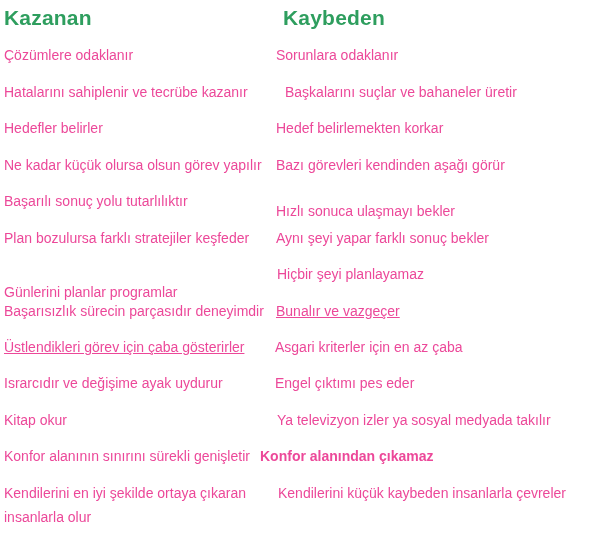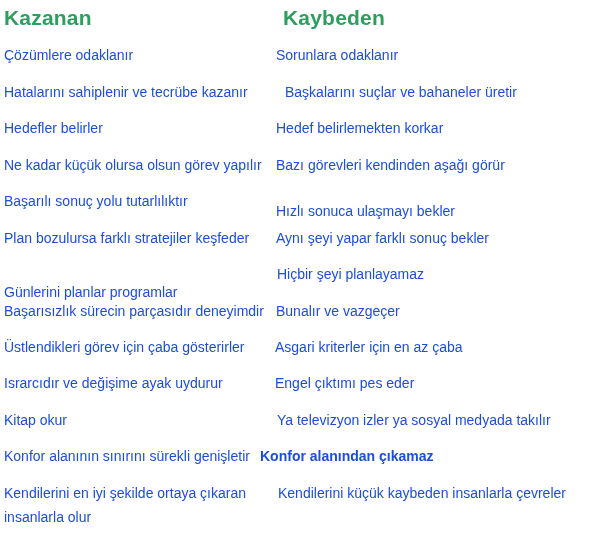--- a/index.html
+++ b/index.html
@@ -20,21 +20,21 @@
       font-size: 21px;
       font-weight: bold;
       color: #2e9e5e;
       letter-spacing: 0.2px;
     }
     .h-left { left: 4px; }
     .h-right { left: 283px; }
     .cell {
       position: absolute;
       font-size: 14px;
-      color: #1d4ed8;
+      color: #ec4899;
       line-height: 24px;
       white-space: nowrap;
     }
     .cell.wrap {
       white-space: normal;
       width: 265px;
     }
   </style>
 </head>
 <body>
@@ -58,23 +58,23 @@
   <div class="cell" style="left:4px; top:189px;">Başarılı sonuç yolu tutarlılıktır</div>
   <div class="cell" style="left:276px; top:189px;margin-top:10px;">Hızlı sonuca ulaşmayı bekler</div>
 
   <div class="cell" style="left:4px; top:226px;">Plan bozulursa farklı stratejiler keşfeder</div>
   <div class="cell" style="left:276px; top:226px;">Aynı şeyi yapar farklı sonuç bekler</div>
 
   <div class="cell" style="left:4px; top:280px;">Günlerini planlar programlar</div>
   <div class="cell" style="left:277px; top:262px;">Hiçbir şeyi planlayamaz</div>
 
   <div class="cell" style="left:4px; top:299px;">Başarısızlık sürecin parçasıdır deneyimdir</div>
-  <div class="cell" style="left:276px; top:299px;">Bunalır ve vazgeçer</div>
+  <div class="cell" style="left:276px; top:299px;text-decoration:underline;">Bunalır ve vazgeçer</div>
 
-  <div class="cell" style="left:4px; top:335px;">Üstlendikleri görev için çaba gösterirler</div>
+  <div class="cell" style="left:4px; top:335px;text-decoration:underline;">Üstlendikleri görev için çaba gösterirler</div>
   <div class="cell" style="left:275px; top:335px;">Asgari kriterler için en az çaba</div>
 
   <div class="cell" style="left:4px; top:371px;">Israrcıdır ve değişime ayak uydurur</div>
   <div class="cell" style="left:275px; top:371px;">Engel çıktımı pes eder</div>
 
   <div class="cell" style="left:4px; top:408px;">Kitap okur</div>
   <div class="cell" style="left:277px; top:408px;">Ya televizyon izler ya sosyal medyada takılır</div>
 
   <div class="cell" style="left:4px; top:444px;">Konfor alanının sınırını sürekli genişletir</div>
   <div class="cell" style="left:260px; top:444px;font-weight:bold;">Konfor alanından çıkamaz</div>

